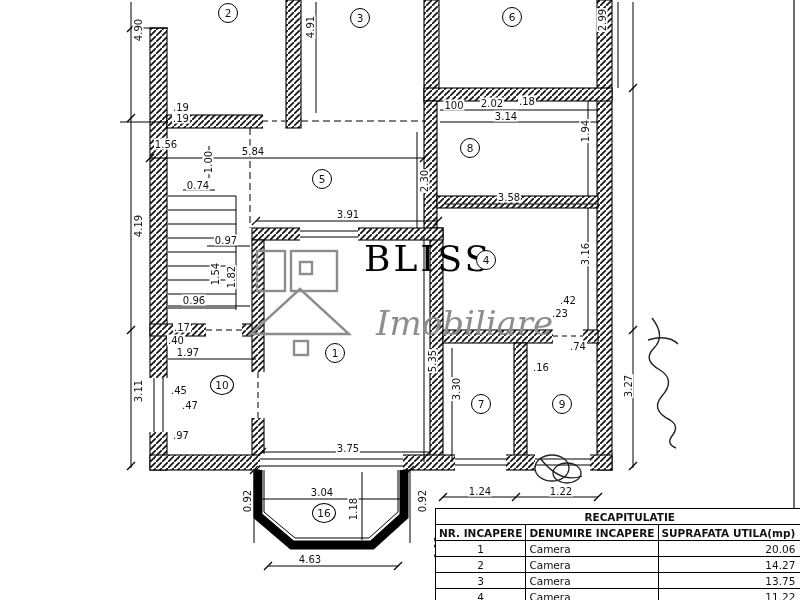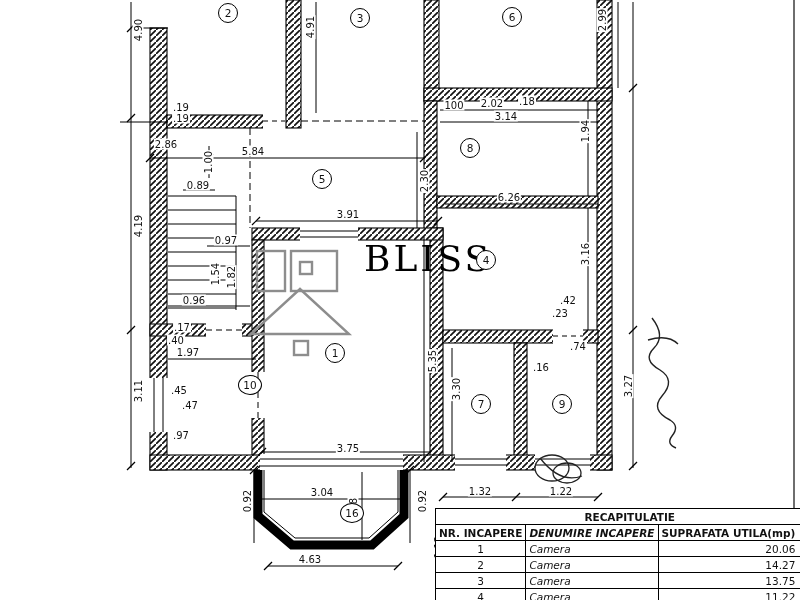--- a/index.html
+++ b/index.html
@@ -5,32 +5,32 @@
   html,body{margin:0;padding:0;background:#e8e8e8;}
   .page{position:relative;width:800px;height:600px;background:#ffffff;overflow:hidden;
         font-family:"DejaVu Sans", sans-serif;color:#111;}
   svg.plan{position:absolute;left:0;top:0;}
   .dim{position:absolute;transform:translate(-50%,-50%);font-size:10px;line-height:11px;
        background:#fff;padding:0 1px;white-space:nowrap;z-index:3;color:#111;}
   .dim.v{transform:translate(-50%,-50%) rotate(-90deg);}
   .room{position:absolute;transform:translate(-50%,-50%);width:18px;height:18px;
         border:1.3px solid #000;border-radius:50%;display:flex;align-items:center;
         justify-content:center;font-size:10.5px;background:#fff;z-index:3;}
-  .room.wide{width:22px;margin-left:28px;}
+  .room.wide{width:22px;}
   .wm-brand{position:absolute;left:364px;top:238px;font-family:"DejaVu Serif", serif;
         font-size:36px;letter-spacing:3px;color:#000000;z-index:2;}
   .wm-sub{position:absolute;left:376px;top:303px;font-family:"DejaVu Serif", serif;
         font-style:italic;font-size:34px;color:#8d8d8d;z-index:2;}
   .recap{position:absolute;left:435px;top:508px;z-index:4;background:#fff;}
   .recap table{border-collapse:collapse;font-size:10.5px;font-family:"DejaVu Sans", sans-serif;}
   .recap td,.recap th{border:1px solid #000;height:15px;padding:0 3px;white-space:nowrap;}
   .recap .title{text-align:center;font-weight:bold;}
   .recap th{font-weight:bold;text-align:center;}
   .recap .c-nr{width:84px;text-align:center;}
-  .recap .c-den{width:122px;text-align:left;font-style:italic;}
+  .recap .c-den{width:122px;text-align:left;}
   .recap .c-sup{width:142px;text-align:right;padding-right:28px;}
 </style>
 </head>
 <body>
 
 <div class="page">
 
   <svg class="plan" width="800" height="600" viewBox="0 0 800 600">
     <defs>
       <pattern id="hatch" patternUnits="userSpaceOnUse" width="6" height="6">
@@ -179,52 +179,52 @@
     <line x1="794" y1="0" x2="794" y2="600" stroke="#4a4a4a" stroke-width="1.6"></line>
   </svg>
 
   <span class="dim v" style="left:138px;top:30px">4.90</span>
   <span class="dim" style="left:181px;top:107px">.19</span>
   <span class="dim" style="left:181px;top:118px">.19</span>
   <span class="dim v" style="left:138px;top:226px">4.19</span>
   <span class="dim v" style="left:138px;top:391px">3.11</span>
   <span class="dim v" style="left:310px;top:27px">4.91</span>
   <span class="dim v" style="left:602px;top:20px">2.99</span>
-  <span class="dim" style="left:166px;top:144px">2.86</span>
+  <span class="dim" style="left:166px;top:144px">1.56</span>
   <span class="dim v" style="left:208px;top:162px">1.00</span>
   <span class="dim" style="left:253px;top:151px">5.84</span>
-  <span class="dim" style="left:198px;top:185px">0.89</span>
+  <span class="dim" style="left:198px;top:185px">0.74</span>
   <span class="dim v" style="left:424px;top:181px">2.30</span>
   <span class="dim" style="left:348px;top:214px">3.91</span>
   <span class="dim" style="left:454px;top:105px">100</span>
   <span class="dim" style="left:492px;top:103px">2.02</span>
   <span class="dim" style="left:527px;top:101px">.18</span>
   <span class="dim" style="left:506px;top:116px">3.14</span>
   <span class="dim v" style="left:585px;top:131px">1.94</span>
-  <span class="dim" style="left:509px;top:197px">6.26</span>
+  <span class="dim" style="left:509px;top:197px">3.58</span>
   <span class="dim v" style="left:585px;top:254px">3.16</span>
   <span class="dim" style="left:568px;top:300px">.42</span>
   <span class="dim" style="left:560px;top:313px">.23</span>
   <span class="dim" style="left:578px;top:346px">.74</span>
   <span class="dim" style="left:541px;top:367px">.16</span>
   <span class="dim" style="left:226px;top:240px">0.97</span>
   <span class="dim v" style="left:215px;top:274px">1.54</span>
   <span class="dim v" style="left:231px;top:277px">1.82</span>
   <span class="dim" style="left:194px;top:300px">0.96</span>
   <span class="dim" style="left:182px;top:327px">.17</span>
   <span class="dim" style="left:176px;top:340px">.40</span>
   <span class="dim" style="left:188px;top:352px">1.97</span>
   <span class="dim v" style="left:432px;top:361px">5.35</span>
   <span class="dim" style="left:348px;top:448px">3.75</span>
   <span class="dim" style="left:179px;top:390px">.45</span>
   <span class="dim" style="left:190px;top:405px">.47</span>
   <span class="dim" style="left:181px;top:435px">.97</span>
   <span class="dim v" style="left:456px;top:389px">3.30</span>
   <span class="dim v" style="left:628px;top:386px">3.27</span>
-  <span class="dim" style="left:480px;top:491px">1.32</span>
+  <span class="dim" style="left:480px;top:491px">1.24</span>
   <span class="dim" style="left:561px;top:491px">1.22</span>
   <span class="dim v" style="left:247px;top:501px">0.92</span>
   <span class="dim v" style="left:422px;top:501px">0.92</span>
   <span class="dim" style="left:322px;top:492px">3.04</span>
   <span class="dim v" style="left:353px;top:509px">1.18</span>
   <span class="dim" style="left:310px;top:559px">4.63</span>
   <span class="dim v" style="left:438px;top:547px">1.12</span>
 
   <span class="room" style="left:228px;top:13px">2</span>
   <span class="room" style="left:360px;top:18px">3</span>
@@ -232,20 +232,21 @@
   <span class="room" style="left:322px;top:179px">5</span>
   <span class="room" style="left:470px;top:148px">8</span>
   <span class="room" style="left:486px;top:260px">4</span>
   <span class="room" style="left:335px;top:353px">1</span>
   <span class="room" style="left:481px;top:404px">7</span>
   <span class="room" style="left:562px;top:404px">9</span>
   <span class="room wide" style="left:222px;top:385px">10</span>
   <span class="room wide" style="left:324px;top:513px">16</span>
 
   <div class="wm-brand">BLISS</div>
+  <div class="wm-sub">Imobiliare</div>
 
   <div class="recap">
     <table>
       <tbody>
         <tr>
           <td class="title" colspan="3">RECAPITULATIE</td>
         </tr>
         <tr>
           <th class="c-nr">NR. INCAPERE</th>
           <th class="c-den">DENUMIRE INCAPERE</th>

